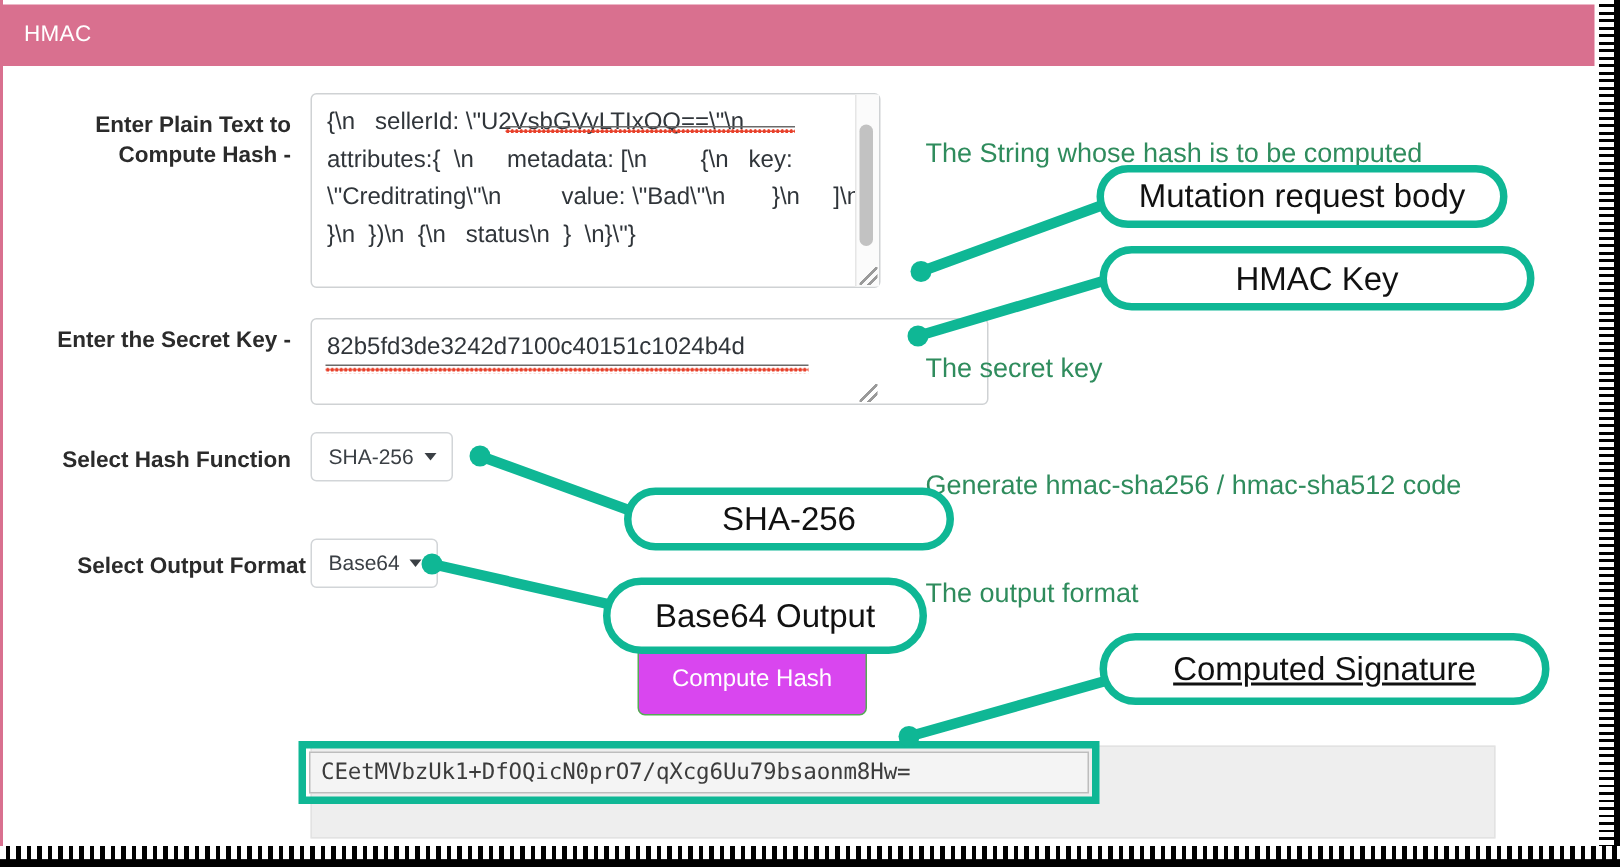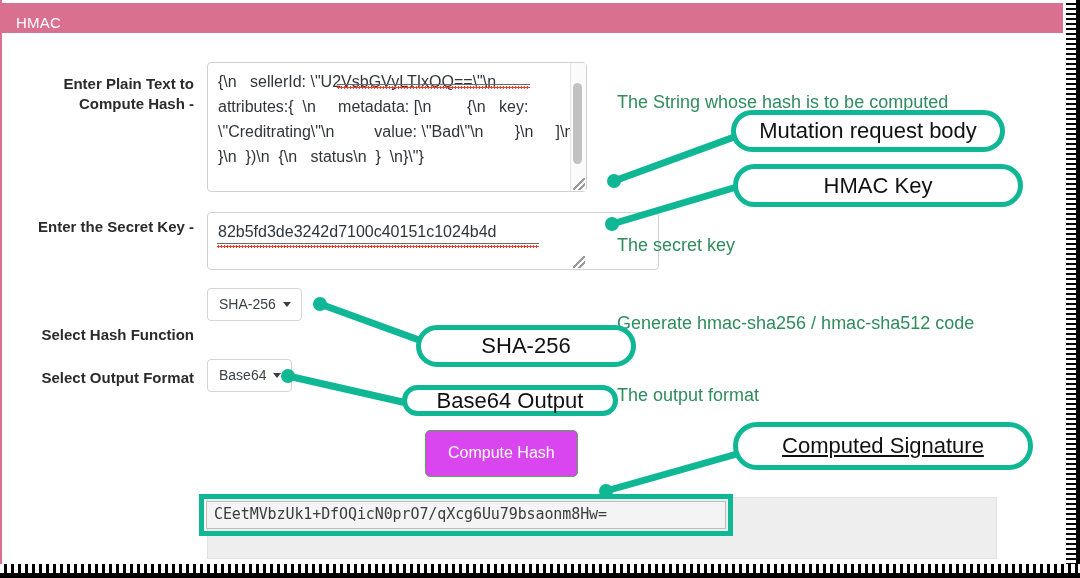--- a/index.html
+++ b/index.html
@@ -34,39 +34,39 @@
 
   
   .page-frame {
     position: absolute; left: 0; top: 0; width: 1069px; height: 570px;
     border-left: 2px solid #d9708f;
     background: #fff;
   }
 
   
   .header {
-    position: absolute; left: 0; top: 3px; width: 1063px; height: 30px;
+    position: absolute; left: 0; top: 3px; width: 1063px; height: 41px;
     background: #d9708f;
   }
   .header-title {
     position: absolute; left: 16px; top: 11px;
     color: #ffffff; font-size: 15px; letter-spacing: .2px;
   }
 
   
   .form-label {
     position: absolute;
     text-align: right;
     font-size: 15px; font-weight: bold; color: #2b2b2b;
     line-height: 20px;
   }
   #lbl-plain   { left: 18px; top: 74px;  width: 176px; }
   #lbl-secret  { left: 18px; top: 217px; width: 176px; }
-  #lbl-hash    { left: 18px; top: 297px; width: 176px; margin-top: 28px; }
-  #lbl-output  { left: 18px; top: 368px; width: 176px; }
+  #lbl-hash    { left: 18px; top: 297px; width: 176px; }
+  #lbl-output  { left: 28px; top: 368px; width: 176px; }
 
   textarea.field, .field-box {
     position: absolute;
     border: 1px solid #cfd2d4;
     border-radius: 4px;
     background: #fff;
     font-family: "Liberation Sans", sans-serif;
     font-size: 16px;
     line-height: 25px;
     color: #30353a;
@@ -161,21 +161,21 @@
   .anno-svg { position: absolute; left: 0; top: 0; width: 1080px; height: 578px; z-index: 30; pointer-events: none; }
   .callout {
     position: absolute; z-index: 40;
     border: 5px solid #0fb795; border-radius: 28px; background: #fff;
     display: flex; align-items: center; justify-content: center;
     color: #111; font-size: 22px; white-space: nowrap;
   }
   #co-mutation  { left: 731px; top: 110px; width: 274px; height: 42px; }
   #co-hmackey   { left: 733px; top: 164px; width: 290px; height: 43px; }
   #co-sha256    { left: 416px; top: 325px; width: 220px; height: 42px; }
-  #co-base64    { left: 402px; top: 385px; width: 216px; height: 31px; }
+  #co-base64    { left: 402px; top: 385px; width: 216px; height: 51px; }
   #co-signature { left: 733px; top: 422px; width: 300px; height: 48px; text-decoration: underline; }
 
   .note {
     position: absolute; z-index: 35;
     color: #2f8c5d; font-size: 18px; white-space: nowrap;
   }
   #note-string { left: 617px; top: 92px; }
   #note-secret { left: 617px; top: 235px; }
   #note-gen    { left: 617px; top: 313px; }
   #note-fmt    { left: 617px; top: 385px; }

